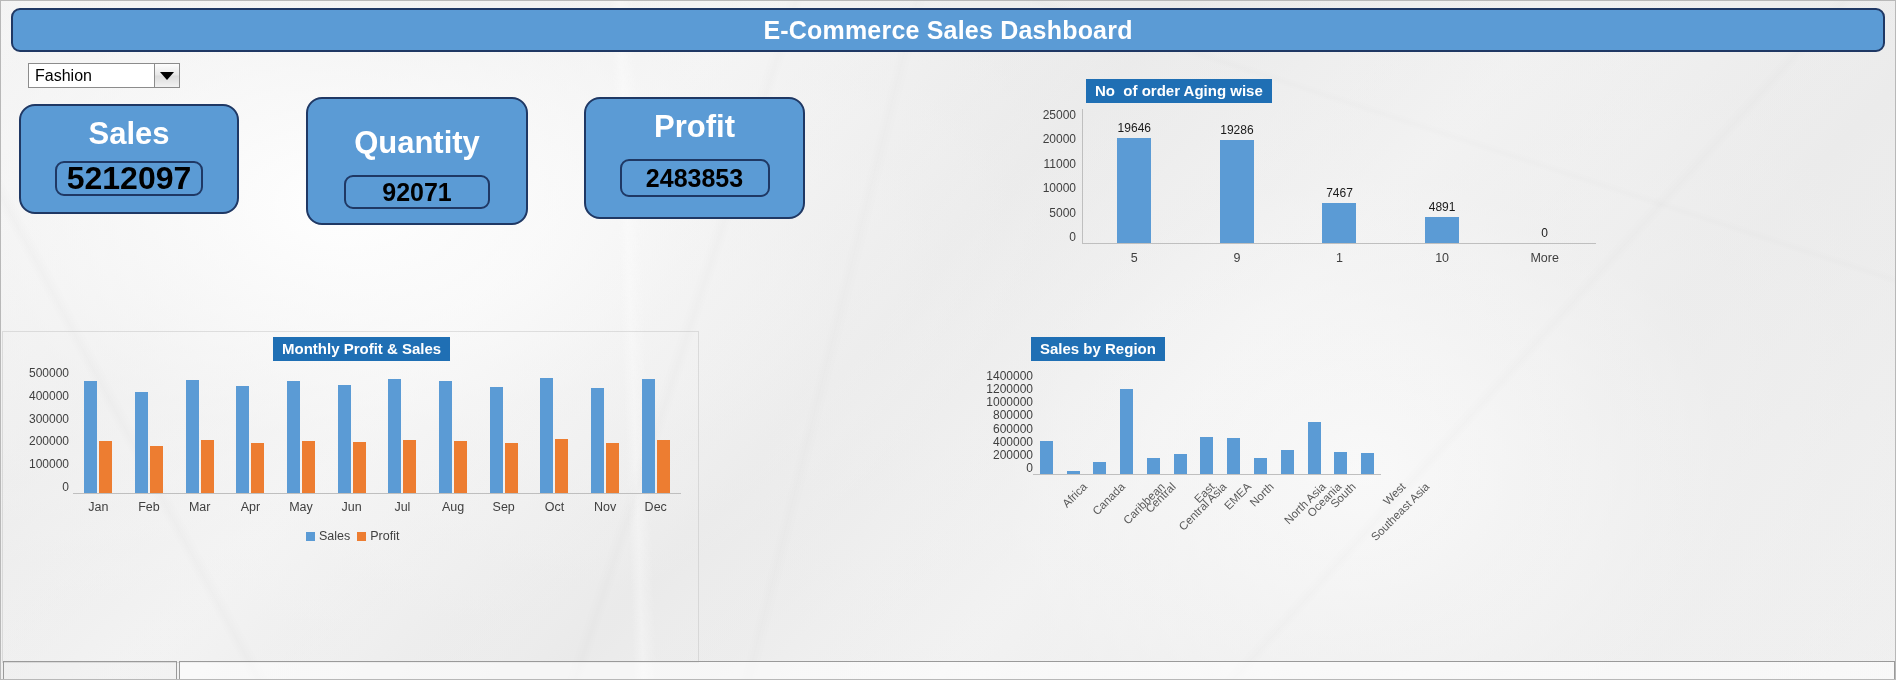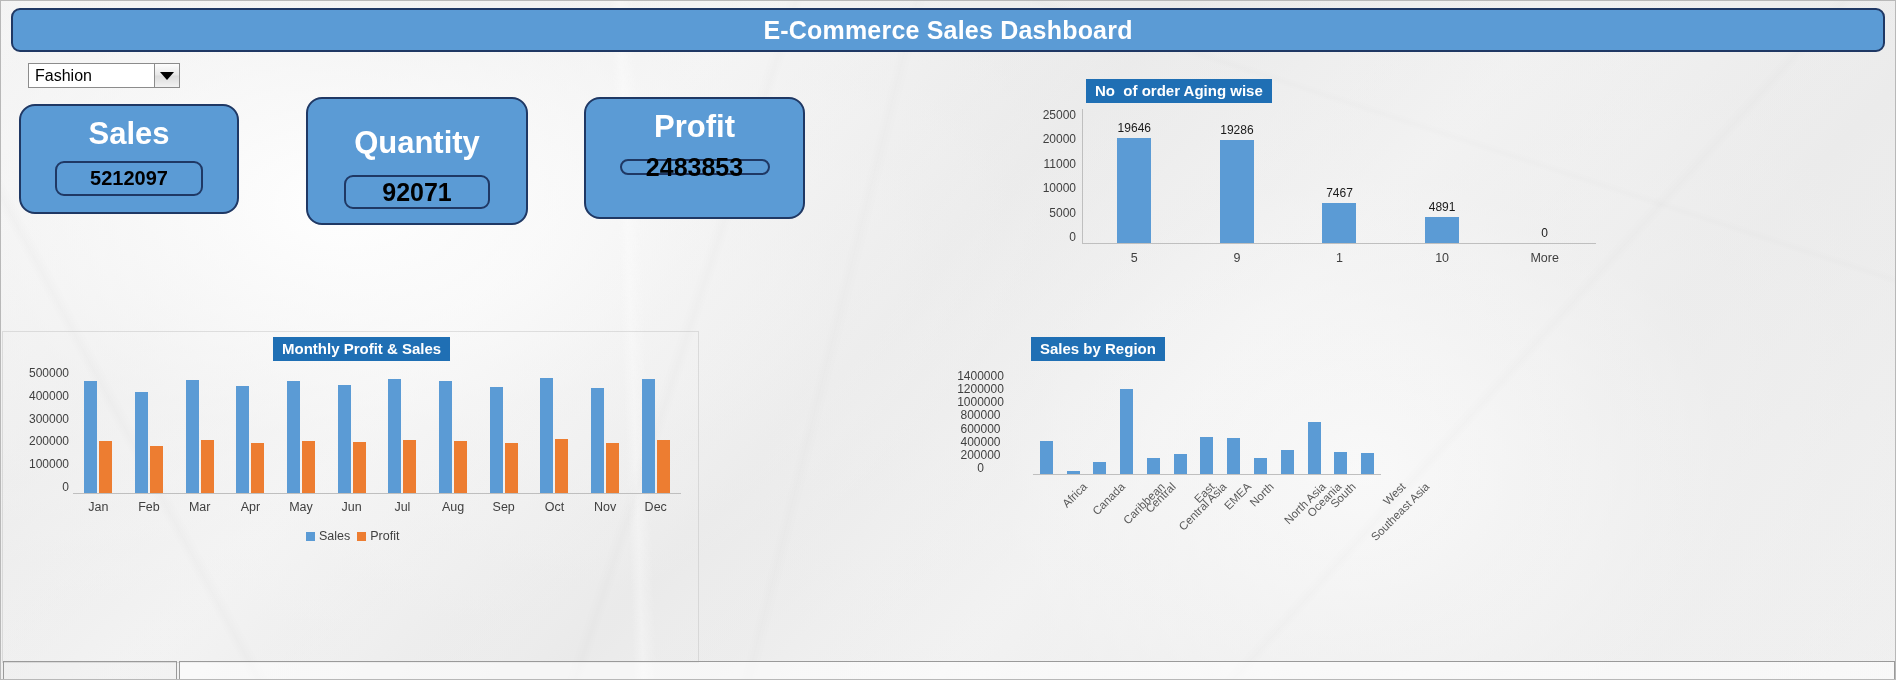--- a/index.html
+++ b/index.html
@@ -115,30 +115,30 @@
     justify-content: center;
   }
   .kpi-card .kpi-value {
     color: #000000;
     font-weight: bold;
   }
 
   #kpi-sales { left: 18px;  top: 103px; width: 220px; height: 110px; }
   #kpi-sales .kpi-label { font-size: 31px; margin-top: 12px; }
   #kpi-sales .kpi-value-box { width: 148px; height: 35px; margin-top: 12px; }
-  #kpi-sales .kpi-value { font-size: 20px; text-align: center; }
+  #kpi-sales .kpi-value { font-size: 32px; text-align: center; }
 
   #kpi-quantity { left: 305px; top: 96px; width: 222px; height: 128px; }
   #kpi-quantity .kpi-label { font-size: 31px; margin-top: 28px; }
   #kpi-quantity .kpi-value-box { width: 146px; height: 34px; margin-top: 17px; }
   #kpi-quantity .kpi-value { font-size: 25px; }
 
   #kpi-profit { left: 583px; top: 96px; width: 221px; height: 122px; }
   #kpi-profit .kpi-label { font-size: 31px; margin-top: 12px; }
-  #kpi-profit .kpi-value-box { width: 150px; height: 16px; margin-top: 17px; }
+  #kpi-profit .kpi-value-box { width: 150px; height: 38px; margin-top: 17px; }
   #kpi-profit .kpi-value { font-size: 25px; }
 
   
   .chart-panel { position: absolute; }
 
   .chart-title {
     position: absolute;
     background: #1f6fb4;
     color: #ffffff;
     font-size: 15px;
@@ -449,21 +449,21 @@
         <span class="lg-item">
           <span class="swatch" style="background: rgb(237, 125, 49);"></span>
           <span>Profit</span>
         </span>
       </div>
   </div>
 
   <div class="chart-panel" id="chart-region" style="left:750px; top:330px; width:700px; height:340px;">
     <div class="chart-title" style="left:280px; top:6px;">Sales by Region</div>
 
-    <div class="ylabels" id="region-ylabels" style="left:192px; top:39px; width:75px; height:104px;text-align:center;">
+    <div class="ylabels" id="region-ylabels" style="left:207px; top:39px; width:75px; height:104px;">
         <span>1400000</span>
         <span>1200000</span>
         <span>1000000</span>
         <span>800000</span>
         <span>600000</span>
         <span>400000</span>
         <span>200000</span>
         <span>0</span>
       </div>
 

